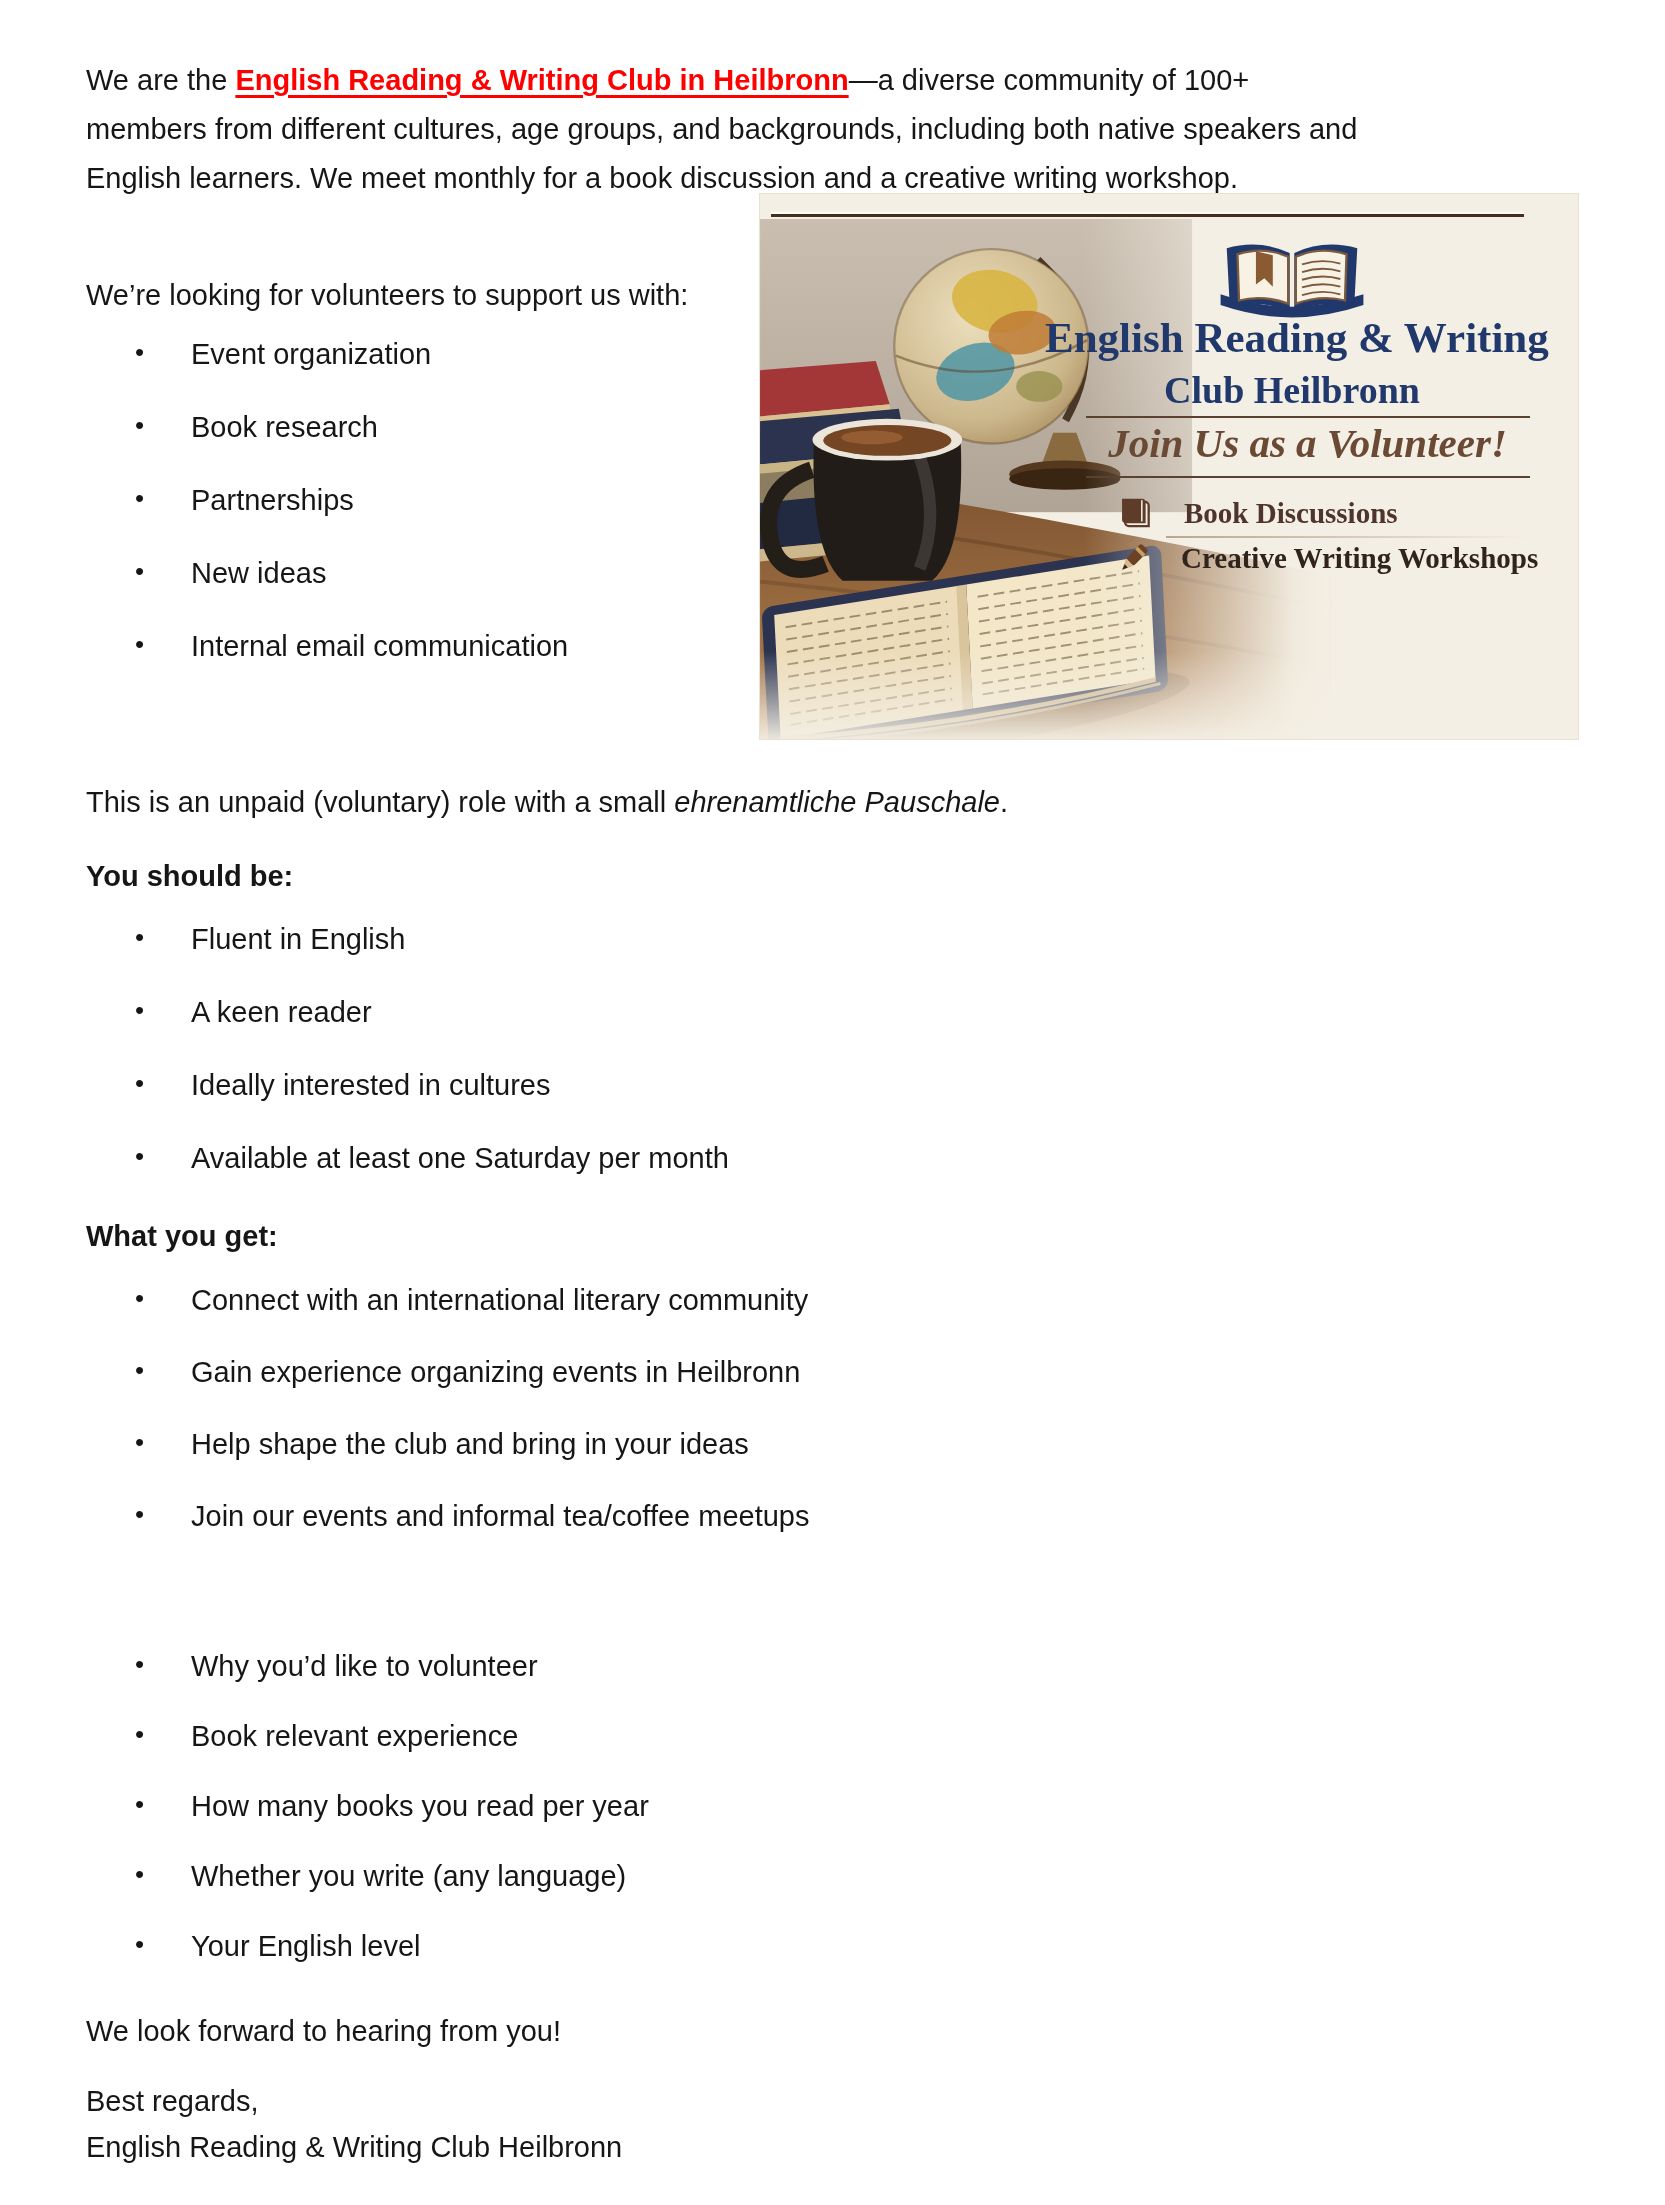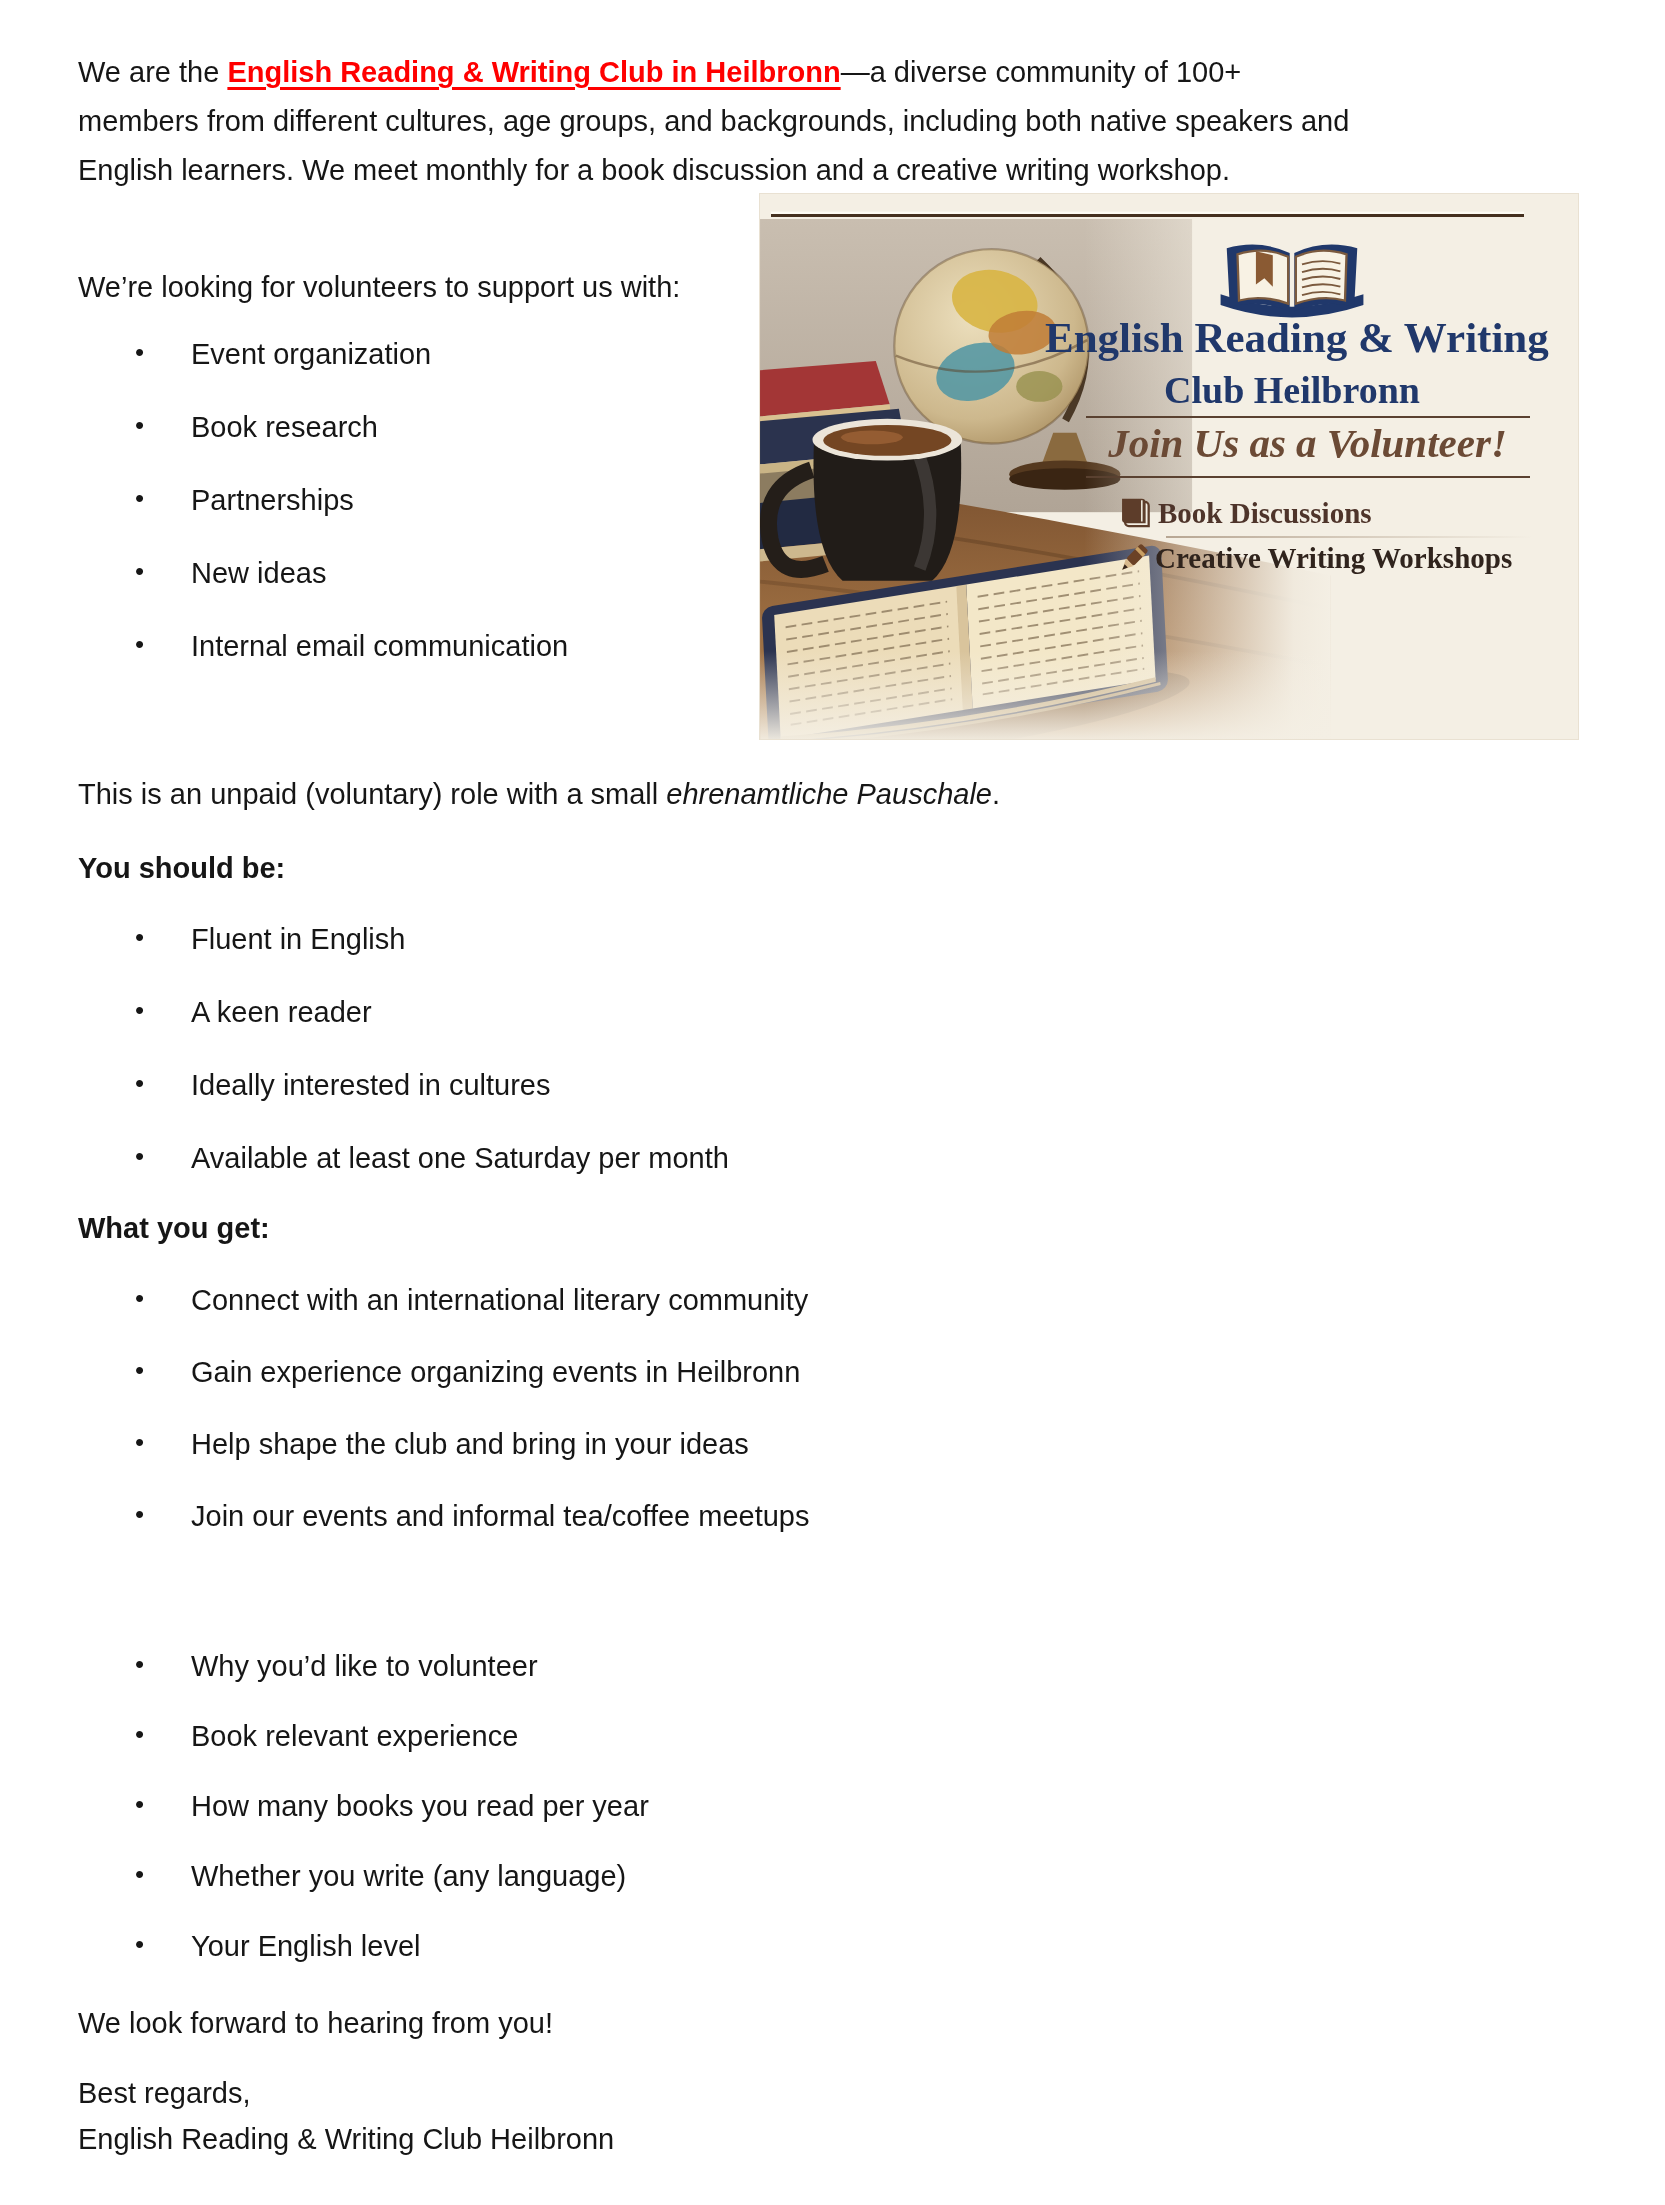--- a/index.html
+++ b/index.html
@@ -1,21 +1,21 @@
 <!DOCTYPE html>
 <html style="font-size:12.3px"><head>
 <meta charset="utf-8">
 <style>
   html,body{margin:0;padding:0;background:#888;}
   .page{
     position:relative; width:1665px; height:2205px; background:#ffffff;
     font-family:"Liberation Sans","DejaVu Sans",sans-serif; color:#161616;
     overflow:hidden;
   }
-  .p{position:absolute; left:74px; width:1526px; font-size:29px; line-height:49px; margin:4px;}
+  .p{position:absolute; left:74px; width:1526px; font-size:29px; line-height:49px; margin:12px;}
   .bold{font-weight:bold;}
   .it{font-style:italic;}
   a.club-link{color:#ff0000; font-weight:bold; text-decoration:underline; text-decoration-thickness:3.1px; text-underline-offset:5.4px; cursor:pointer;}
   a.email-link{color:#0563c1; font-weight:bold; text-decoration:underline; text-decoration-thickness:2.3px; text-underline-offset:5.4px; cursor:pointer;}
   .list{position:absolute; left:0; top:0; width:1665px;}
   .row{position:relative; width:100%;}
   .pitch95 .row{height:73px;}
   .pitch93 .row{height:72px;}
   .pitch91 .row{height:70px;}
   .dot{position:absolute; left:135px; top:3.1px; font-size:26px; line-height:42px;}
@@ -31,21 +31,21 @@
   .toprule{position:absolute; left:10.8px; top:20px; width:753px; height:3.1px; background:#45301f; box-shadow:0 -2.3px 0 #fdfbf3;}
   .logo{position:absolute; left:451px; top:42px;}
   .ftitle{position:absolute; left:285px; top:119px; width:494px; text-align:center;
           font-size:43px; font-weight:bold; color:#20386b; white-space:nowrap;}
   .fsub{position:absolute; left:285px; top:174px; width:494px; text-align:center;
           font-size:38px; font-weight:bold; color:#20386b;}
   .frule{position:absolute; left:326px; width:444px; height:2.3px; background:#5a4130;}
   .r1{top:222px;} .r2{top:282px; height:1.5px;}
   .ftag{position:absolute; left:293px; top:225px; width:509px; text-align:center;
         font-size:41px; font-weight:bold; font-style:italic; color:#6b4a35; white-space:nowrap;}
-  .fitem{position:absolute; display:flex; align-items:center; gap:4px; height:37px;text-align:right;}
+  .fitem{position:absolute; display:flex; align-items:center; gap:30px; height:37px;text-align:right;}
   .i1{left:359px; top:301px; color:#4e342a; font-size:29px; font-weight:bold;}
   .i2{left:356px; top:346px; color:#30241d; font-size:29px; font-weight:bold;}
   .fdiv{position:absolute; left:406px; top:342px; width:366px; height:1.5px;
         background:linear-gradient(to right,#b7a693,rgba(183,166,147,0));}
 </style>
 </head>
 <body>
 
 <div class="page">
 

